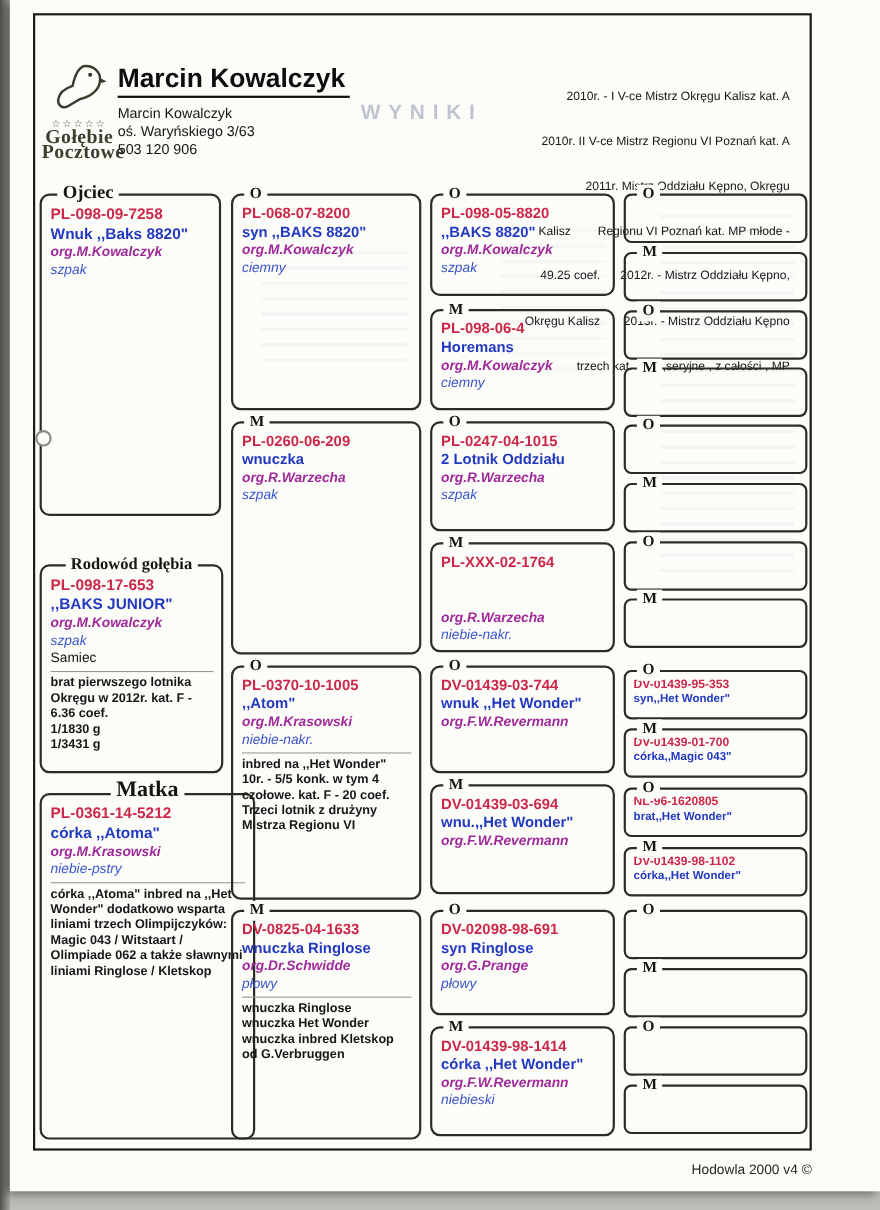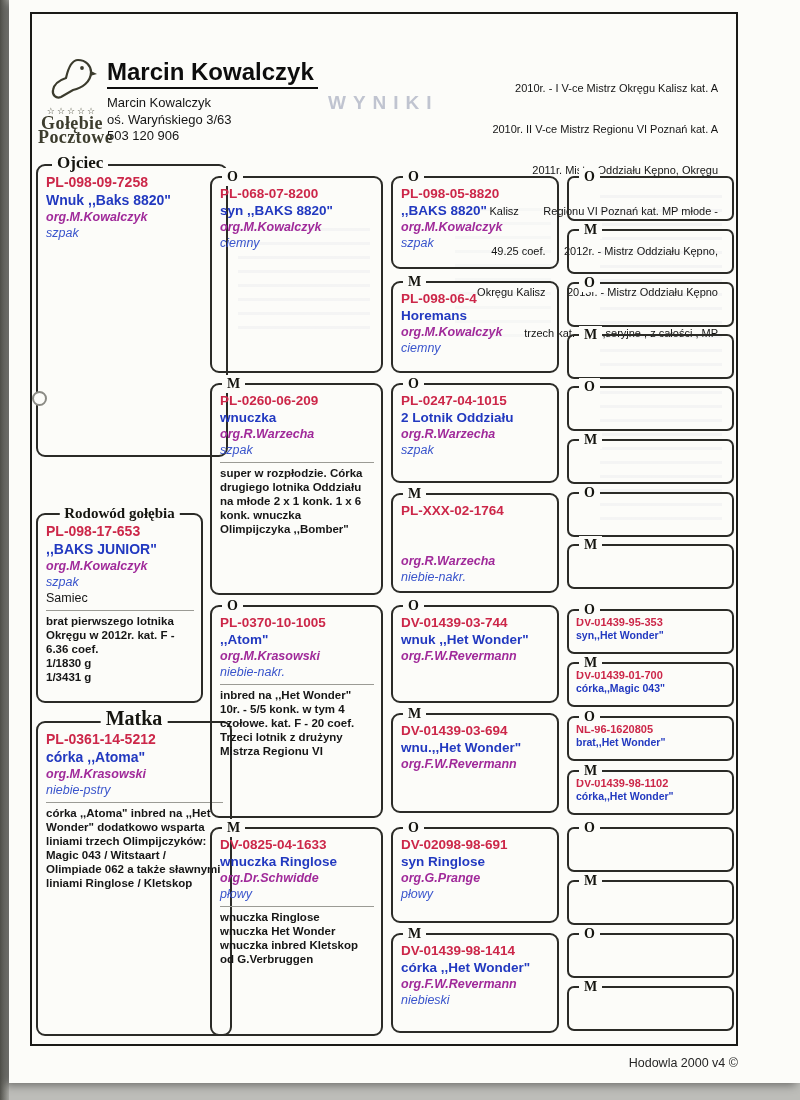--- a/index.html
+++ b/index.html
@@ -102,21 +102,21 @@
 <div class="achv">
   <div>2010r. - I V-ce Mistrz Okręgu Kalisz kat. A</div>
   <div>2010r. II V-ce Mistrz Regionu VI Poznań kat. A</div>
   <div>2011r. Mistrz Oddziału Kępno, Okręgu</div>
   <div>Kalisz        Regionu VI Poznań kat. MP młode -</div>
   <div>49.25 coef.      2012r. - Mistrz Oddziału Kępno,</div>
   <div>Okręgu Kalisz       2013r. - Mistrz Oddziału Kępno</div>
   <div>trzech kat.        ,,seryjne , z całości , MP</div>
 </div>
 
-<div class="pbox g1" style="left:36px;top:164px;width:192px;height:293px;">
+<div class="pbox g1" style="left:36px;top:176px;width:165px;height:293px;">
   <span class="blabel lbl-left">Ojciec</span>
   <div class="ring">PL-098-09-7258</div>
   <div class="bname">Wnuk ,,Baks 8820"</div>
   <div class="borg">org.M.Kowalczyk</div>
   <div class="bcolor">szpak</div>
 </div>
 
 <div class="pbox g1" style="left:36px;top:513px;width:167px;height:190px;">
   <span class="blabel lbl-center lbl-mid">Rodowód gołębia</span>
   <div class="ring">PL-098-17-653</div>
@@ -145,21 +145,20 @@
   <div class="borg">org.M.Kowalczyk</div>
   <div class="bcolor">ciemny</div>
 </div>
 
 <div class="pbox" style="left:210px;top:383px;width:173px;height:212px;">
   <span class="blabel">M</span>
   <div class="ring">PL-0260-06-209</div>
   <div class="bname">wnuczka</div>
   <div class="borg">org.R.Warzecha</div>
   <div class="bcolor">szpak</div>
-  <div class="bdesc">super w rozpłodzie. Córka drugiego lotnika Oddziału na młode 2 x 1 konk. 1 x 6 konk. wnuczka Olimpijczyka ,,Bomber"</div>
 </div>
 
 <div class="pbox" style="left:210px;top:605px;width:173px;height:213px;">
   <span class="blabel">O</span>
   <div class="ring">PL-0370-10-1005</div>
   <div class="bname">,,Atom"</div>
   <div class="borg">org.M.Krasowski</div>
   <div class="bcolor">niebie-nakr.</div>
   <div class="bdesc">inbred na ,,Het Wonder" 10r. - 5/5 konk. w tym 4 czołowe. kat. F - 20 coef. Trzeci lotnik z drużyny Mistrza Regionu VI</div>
 </div>

